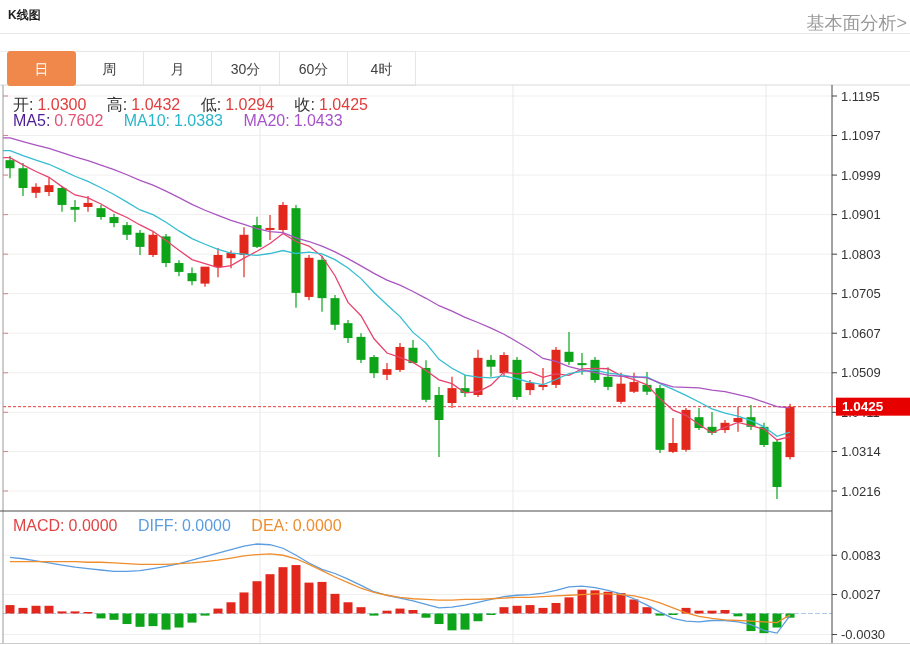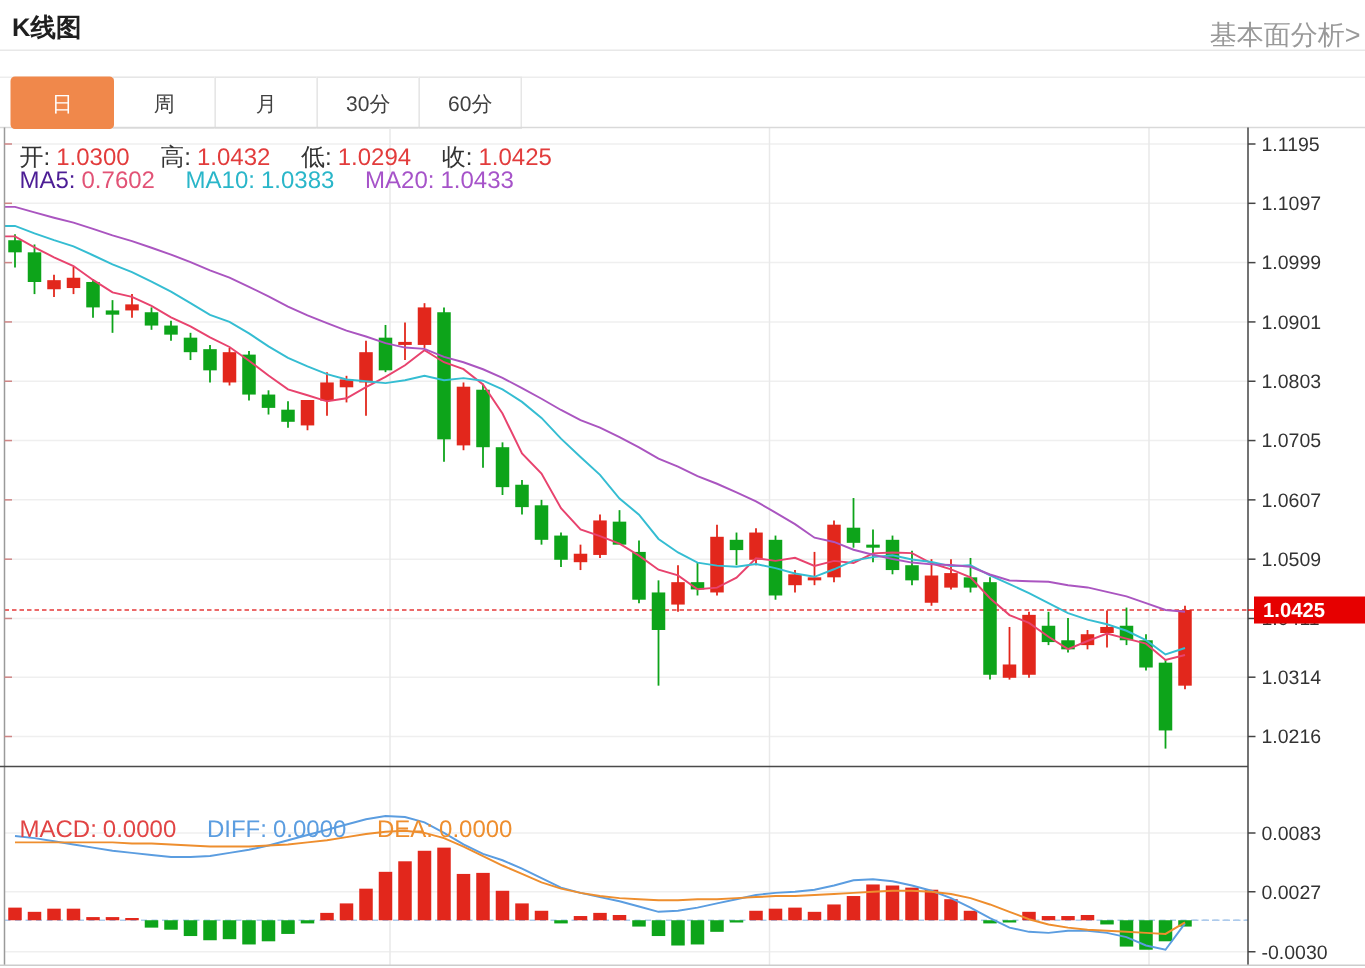--- a/index.html
+++ b/index.html
@@ -1,18 +1,18 @@
 <!DOCTYPE html>
 <html><head>
 <meta charset="utf-8">
 <style>
   html,body{margin:0;padding:0;background:#fff;}
   .page{position:relative;width:910px;height:645px;background:#fff;overflow:hidden;
         font-family:"Liberation Sans","DejaVu Sans",sans-serif;}
-  .page-title{position:absolute;left:8px;top:7px;font-size:17px;font-weight:bold;color:#1f1f1f;}
+  .page-title{position:absolute;left:8px;top:7px;font-size:12px;font-weight:bold;color:#1f1f1f;}
   .header-link{position:absolute;right:3px;top:11px;font-size:18px;color:#999;text-decoration:none;cursor:pointer;}
   .header-divider{position:absolute;left:0;right:0;top:33px;height:1px;background:#e8e8e8;}
   .tabrow-topline{position:absolute;left:0;right:0;top:51px;height:1px;background:#ededed;}
   .tabrow{position:absolute;left:8px;top:51px;display:flex;}
   .tab{width:69px;height:35px;line-height:35px;text-align:center;font-size:14px;color:#404040;
        background:#fff;border:1px solid #e6e6e6;margin-left:-1px;cursor:pointer;box-sizing:border-box;}
   .tab.active{background:#f0884b;border-color:#f0884b;color:#fff;border-radius:3px;position:relative;z-index:2;}
   .legend{position:absolute;font-size:16px;white-space:nowrap;z-index:3;}
   .legend span{margin-right:4px;}
   .legend .gap{margin-right:16px;}
@@ -27,20 +27,21 @@
   <a class="header-link">基本面分析&gt;</a>
   <div class="header-divider"></div>
 
   <div class="tabrow-topline"></div>
   <div class="tabrow" id="tabrow">
       <div class="tab active">日</div>
       <div class="tab">周</div>
       <div class="tab">月</div>
       <div class="tab">30分</div>
       <div class="tab">60分</div>
+      <div class="tab">4时</div>
     </div>
 
   <svg id="chart-svg" width="910" height="645">
       <g>
         <line x1="3" y1="96" x2="832" y2="96" stroke="#efefef"></line>
         <line x1="3" y1="135.54034729315646" x2="832" y2="135.54034729315646" stroke="#efefef"></line>
         <line x1="3" y1="175.080694586312" x2="832" y2="175.080694586312" stroke="#efefef"></line>
         <line x1="3" y1="214.62104187946846" x2="832" y2="214.62104187946846" stroke="#efefef"></line>
         <line x1="3" y1="254.16138917262492" x2="832" y2="254.16138917262492" stroke="#efefef"></line>
         <line x1="3" y1="293.7017364657814" x2="832" y2="293.7017364657814" stroke="#efefef"></line>
@@ -310,19 +311,19 @@
     <span style="color:#333">低:</span><span class="gap" style="color:#e23c3c">1.0294</span>
     <span style="color:#333">收:</span><span style="color:#e23c3c">1.0425</span>
   </div>
 
   <div class="legend" style="left:13px;top:112px;">
     <span style="color:#4c1d95">MA5:</span><span class="gap" style="color:#e25376">0.7602</span>
     <span style="color:#2ab6c9">MA10:</span><span class="gap" style="color:#2ab6c9">1.0383</span>
     <span style="color:#a653c9">MA20:</span><span style="color:#a653c9">1.0433</span>
   </div>
 
-  <div class="legend" style="left:13px;top:545px;">
+  <div class="legend" style="left:13px;top:517px;">
     <span style="color:#e14444">MACD:</span><span class="gap" style="color:#e14444">0.0000</span>
     <span style="color:#5b9de0">DIFF:</span><span class="gap" style="color:#5b9de0">0.0000</span>
     <span style="color:#ee8e2e">DEA:</span><span style="color:#ee8e2e">0.0000</span>
   </div>
 
 </div>
 
 </body></html>

